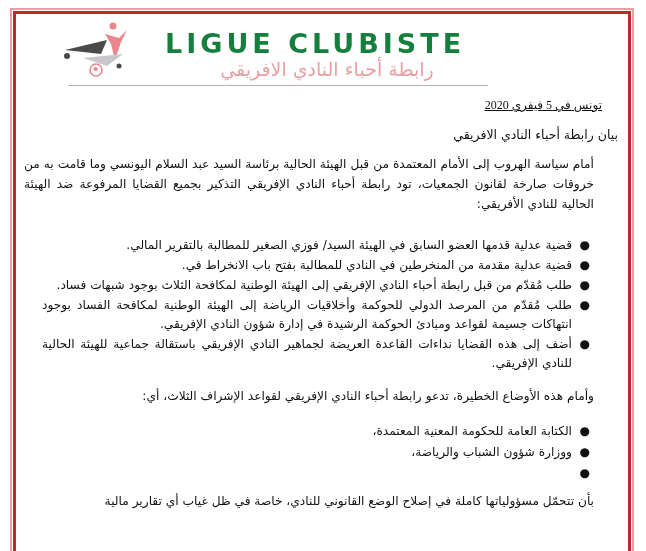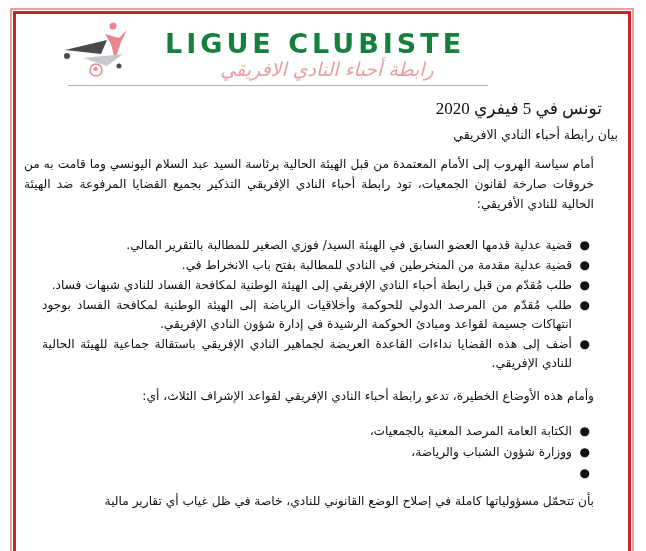--- a/index.html
+++ b/index.html
@@ -69,21 +69,20 @@
       left: 150px;
       top: 42px;
       width: 318px;
       font-family: "DejaVu Sans", sans-serif;
       font-size: 19px;
       color: #e89ea2;
       direction: rtl;
       text-align: center;
       letter-spacing: 2px;
       white-space: nowrap;
-      font-style: italic;
     }
     .letterhead-rule {
       position: absolute;
       left: 50px;
       top: 69px;
       width: 420px;
       height: 1px;
       background: #b8b0b0;
     }
     .content {
@@ -94,22 +93,23 @@
       direction: rtl;
       color: #111;
       font-family: "DejaVu Sans", sans-serif;
       font-size: 12.2px;
     }
     .date-line {
       position: absolute;
       right: 16px;
       top: 6px;
       font-family: "Liberation Serif", serif;
-      font-size: 17px;
-      white-space: nowrap;
+      font-size: 12px;
+      white-space: nowrap;
+      text-decoration: underline;
     }
     .doc-title {
       position: absolute;
       left: 0;
       width: 600px;
       top: 35px;
       font-size: 12.5px;
       white-space: nowrap;
     }
     .para {
@@ -188,38 +188,38 @@
       <li>
         <span class="bullet">●</span>
         <span>قضية عدلية قدمها العضو السابق في الهيئة السيد/ فوزي الصغير للمطالبة بالتقرير المالي.</span>
       </li>
       <li>
         <span class="bullet">●</span>
         <span>قضية عدلية مقدمة من المنخرطين في النادي للمطالبة بفتح باب الانخراط في.</span>
       </li>
       <li>
         <span class="bullet">●</span>
-        <span>طلب مُقدّم من قبل رابطة أحباء النادي الإفريقي إلى الهيئة الوطنية لمكافحة الفساد للنادي شبهات فساد.</span>
+        <span>طلب مُقدّم من قبل رابطة أحباء النادي الإفريقي إلى الهيئة الوطنية لمكافحة الثلاث بوجود شبهات فساد.</span>
       </li>
       <li>
         <span class="bullet">●</span>
         <span>طلب مُقدّم من المرصد الدولي للحوكمة وأخلاقيات الرياضة إلى الهيئة الوطنية لمكافحة الفساد بوجود انتهاكات جسيمة لقواعد ومبادئ الحوكمة الرشيدة في إدارة شؤون النادي الإفريقي.</span>
       </li>
       <li>
         <span class="bullet">●</span>
         <span>أضف إلى هذه القضايا نداءات القاعدة العريضة لجماهير النادي الإفريقي باستقالة جماعية للهيئة الحالية للنادي الإفريقي.</span>
       </li>
     </ul>
 
     <div class="para p2">وأمام هذه الأوضاع الخطيرة، تدعو رابطة أحباء النادي الإفريقي لقواعد الإشراف الثلاث، أي:</div>
 
     <ul class="list list2">
       <li>
         <span class="bullet">●</span>
-        <span>الكتابة العامة المرصد المعنية بالجمعيات،</span>
+        <span>الكتابة العامة للحكومة المعنية المعتمدة،</span>
       </li>
       <li>
         <span class="bullet">●</span>
         <span>ووزارة شؤون الشباب والرياضة،</span>
       </li>
       <li>
         <span class="bullet">●</span>
       </li>
     </ul>
 

